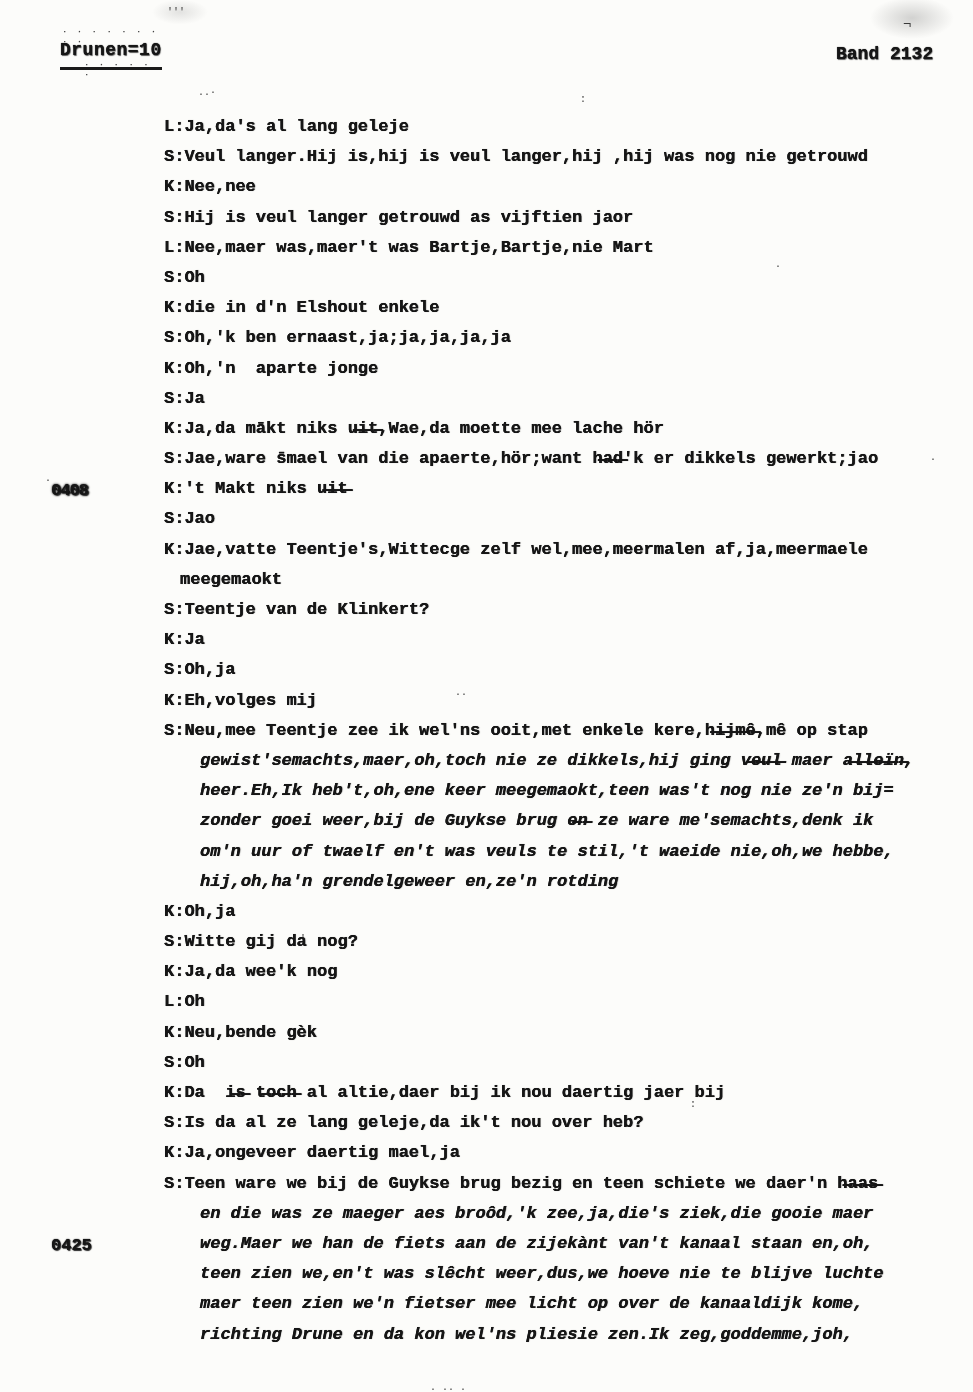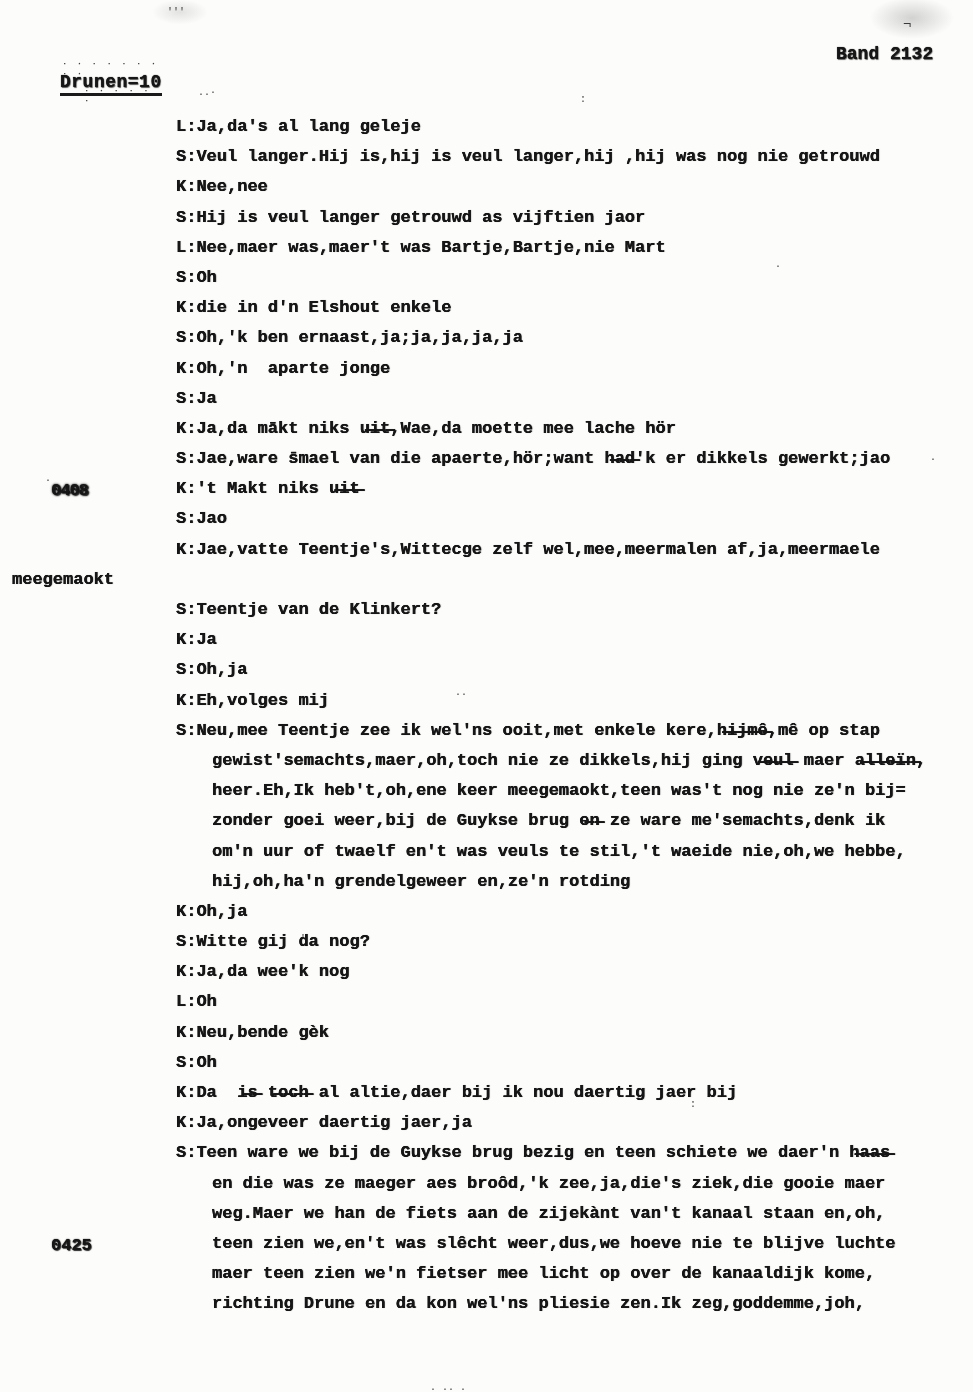--- a/index.html
+++ b/index.html
@@ -24,23 +24,22 @@
   }
   .ink{
     font-weight:700;
     color:#161616;
     text-shadow:0 0 .6px #000, .6px .4px .8px rgba(25,25,25,.45);
   }
   .header-left{
     position:absolute;left:60px;top:40px;
     font-size:18px;letter-spacing:.5px;
     border-bottom:3px solid #1a1a1a;
-    padding-bottom:1px;
+    padding-bottom:7px;
     text-shadow:0 0 1px #000, .7px .5px 1px rgba(0,0,0,.6);
-    margin-top:32px;
   }
   .header-left::before{
     content:"· · · · · · · · ·";
     position:absolute;left:2px;top:-13px;
     font-size:9px;letter-spacing:2px;color:#444;text-shadow:none;
   }
   .header-left::after{
     content:"· · · · · ·";
     position:absolute;left:24px;bottom:-13px;
     font-size:9px;letter-spacing:2px;color:#444;text-shadow:none;
@@ -52,30 +51,30 @@
   }
   .margin-label{
     position:absolute;left:51px;
     font-size:17px;
     text-shadow:0 0 1.2px #000, 1px .6px 1px rgba(0,0,0,.8);
   }
   .margin-label.blob{ text-shadow:0 0 2.2px #000, 1.4px .8px 1.4px rgba(0,0,0,.95); letter-spacing:-1px; }
   .margin-0408{top:481px;}
   .margin-0425{top:1236px;text-align:center;}
   .transcript{
-    position:absolute;left:12px;top:112px;width:816px;
+    position:absolute;left:0;top:112px;width:816px;
   }
   .line{
     height:30.2px;line-height:30.2px;
     font-size:17px;
     white-space:pre;
   }
   .ind0{padding-left:164px;}
-  .ind1{}
-  .ind2{padding-left:200px;}
+  .ind1{padding-left:180px;}
+  .ind2{padding-left:200px;font-style:italic;}
   
   .speck{position:absolute;color:#3a3a3a;font-size:10px;line-height:10px;}
 </style>
 </head>
 <body>
 
 <div class="page">
 
   <div class="header-left ink">Drunen=10</div>
 
@@ -112,21 +111,22 @@
       <div class="line ink ind2">zonder goei weer,bij de Guykse brug e̶n̶ ze ware me'semachts,denk ik</div>
       <div class="line ink ind2">om'n uur of twaelf en't was veuls te stil,'t waeide nie,oh,we hebbe,</div>
       <div class="line ink ind2">hij,oh,ha'n grendelgeweer en,ze'n rotding</div>
       <div class="line ink ind0">K:Oh,ja</div>
       <div class="line ink ind0">S:Witte gij da nog?</div>
       <div class="line ink ind0">K:Ja,da wee'k nog</div>
       <div class="line ink ind0">L:Oh</div>
       <div class="line ink ind0">K:Neu,bende gèk</div>
       <div class="line ink ind0">S:Oh</div>
       <div class="line ink ind0">K:Da  i̶s̶ t̶o̶c̶h̶ al altie,daer bij ik nou daertig jaer bij</div>
-      <div class="line ink ind0">K:Ja,ongeveer daertig jaer,ja</div>
+      <div class="line ink ind0">S:Is da al ze lang geleje,da ik't nou over heb?</div>
+      <div class="line ink ind0">K:Ja,ongeveer daertig mael,ja</div>
       <div class="line ink ind0">S:Teen ware we bij de Guykse brug bezig en teen schiete we daer'n h̶a̶a̶s̶</div>
       <div class="line ink ind2">en die was ze maeger aes broôd,'k zee,ja,die's ziek,die gooie maer</div>
       <div class="line ink ind2">weg.Maer we han de fiets aan de zijekànt van't kanaal staan en,oh,</div>
       <div class="line ink ind2">teen zien we,en't was slêcht weer,dus,we hoeve nie te blijve luchte</div>
       <div class="line ink ind2">maer teen zien we'n fietser mee licht op over de kanaaldijk kome,</div>
       <div class="line ink ind2">richting Drune en da kon wel'ns pliesie zen.Ik zeg,goddemme,joh,</div>
     </div>
 
   <span class="speck" style="left:167px;top:8px;">'''</span>
   <span class="speck" style="left:198px;top:88px;">..·</span>

